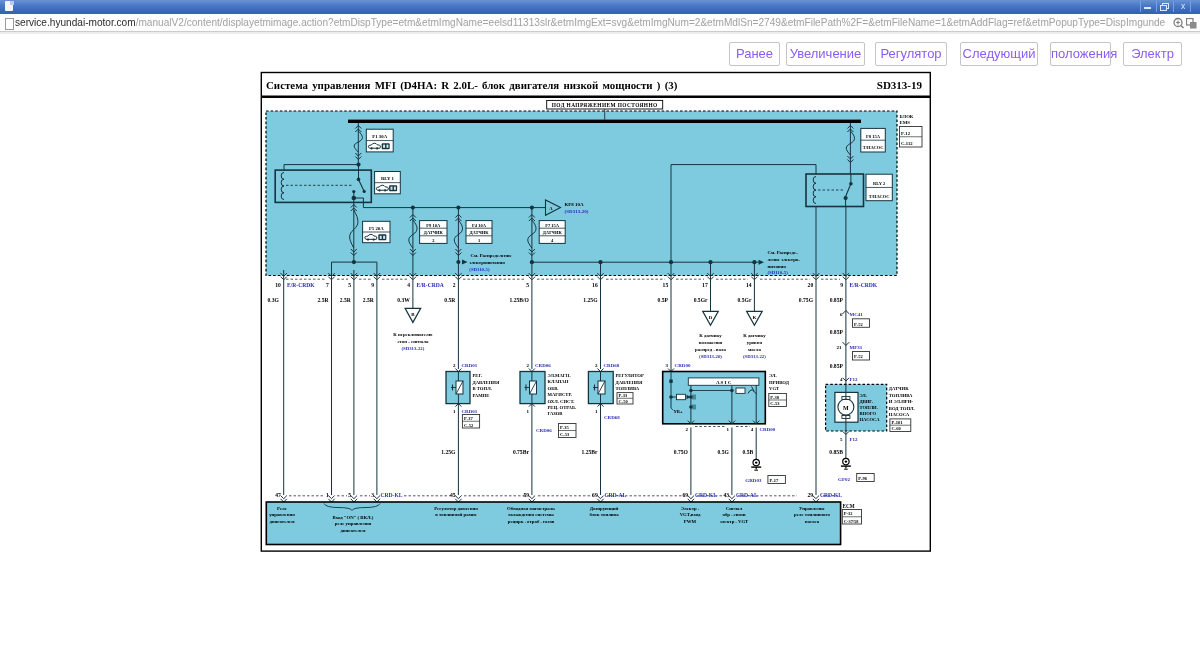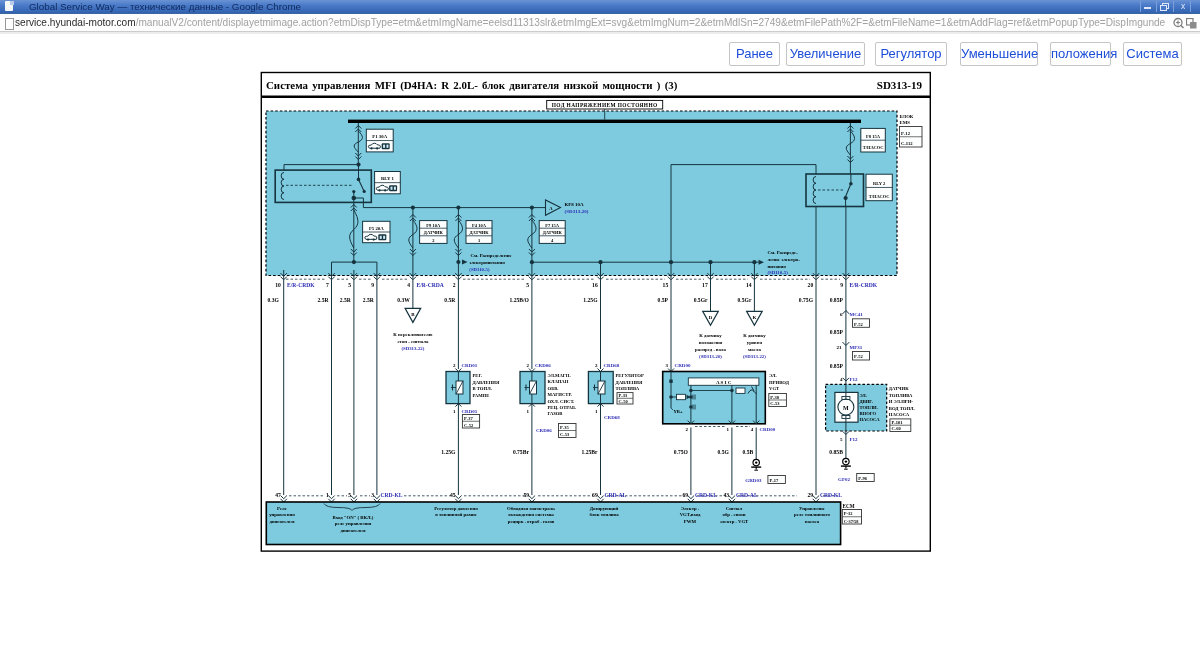--- a/index.html
+++ b/index.html
@@ -1,29 +1,28 @@
 <!DOCTYPE html>
 <html><head>
 <meta charset="utf-8">
 <style>
 html,body{margin:0;padding:0;background:#fff;font-family:"Liberation Sans",sans-serif}
 #page{position:relative;width:1200px;height:658px;overflow:hidden;background:#fff}
 .abs{position:absolute}
-.btn{position:absolute;top:42px;height:22px;border:1px solid #c5c5c5;border-radius:2px;background:#fff;color:#1d4ed8;font-size:13px;text-align:center;line-height:22px;font-family:"Liberation Sans",sans-serif}
+.btn{position:absolute;top:42px;height:22px;border:1px solid #c5c5c5;border-radius:2px;background:#fff;color:#8b5cf6;font-size:13px;text-align:center;line-height:22px;font-family:"Liberation Sans",sans-serif}
 </style>
 </head>
 <body>
 <div id="page">
 
 <div class="abs" style="left:0;top:0;width:1200px;height:13px;background:linear-gradient(#6a93d4 0%,#4a7ac8 40%,#3162b0 100%);border-bottom:1px solid #3b66a0"></div>
 
 <div class="abs" style="left:5px;top:1px;width:8px;height:10px;background:#f4f6f8;border-radius:1px"></div>
 <div class="abs" style="left:10px;top:1px;width:4px;height:4px;background:#b9cdeb"></div>
 
-<div class="abs" style="left:29px;top:1px;width:760px;height:12px;font-size:9.8px;color:#0e2a5e;line-height:11px">Global Service Way — технические данные - Google Chrome</div>
 
 <div class="abs" style="left:1140px;top:0;width:60px;height:13px">
 <div class="abs" style="left:0;top:1px;width:1px;height:11px;background:#7aa0dc"></div>
 <div class="abs" style="left:16px;top:1px;width:1px;height:11px;background:#7aa0dc"></div>
 <div class="abs" style="left:33px;top:1px;width:1px;height:11px;background:#7aa0dc"></div>
 <div class="abs" style="left:50px;top:1px;width:1px;height:11px;background:#7aa0dc"></div>
 <div class="abs" style="left:4px;top:7px;width:7px;height:2px;background:#dfe8f8"></div>
 <div class="abs" style="left:22px;top:3px;width:5px;height:4px;border:1px solid #dfe8f8"></div>
 <div class="abs" style="left:20px;top:5px;width:5px;height:4px;border:1px solid #dfe8f8;background:#4a7ac8"></div>
 <div class="abs" style="left:36px;top:0;width:14px;height:13px;color:#dfe8f8;font-size:8.5px;line-height:12px;text-align:center">x</div>
@@ -45,23 +44,23 @@
 <svg class="abs" style="left:1186px;top:18px" width="11" height="11" viewBox="0 0 11 11">
       <rect x="0.5" y="0.5" width="6.5" height="6.5" fill="none" stroke="#7d7d7d" stroke-width="1.2"></rect>
       <rect x="4" y="4" width="6.5" height="6.5" fill="#8b8b8b"></rect>
     </svg>
 
 <div class="abs" style="left:0;top:32px;width:1200px;height:2px;background:#ececec"></div>
 
 <div class="btn" style="left:729px;width:49px">Ранее</div>
 <div class="btn" style="left:786px;width:77px">Увеличение</div>
 <div class="btn" style="left:875px;width:70px">Регулятор</div>
-<div class="btn" style="left:960px;width:76px">Уменьшение</div>
+<div class="btn" style="left:960px;width:76px">Следующий</div>
 <div class="btn" style="left:1050px;width:59px">положения</div>
-<div class="btn" style="left:1123px;width:57px">Система</div>
+<div class="btn" style="left:1123px;width:57px">Электр</div>
 
 <svg class="abs" style="left:0;top:0" width="1200" height="658" viewBox="0 0 1200 658">
 
 <rect x="261.3" y="72.5" width="669" height="478.6" fill="#ffffff" stroke="#000000" stroke-width="1.4"></rect>
 
 <line x1="261.3" y1="96.8" x2="930.3" y2="96.8" stroke="#000000" stroke-width="2.6"></line>
 
 <text x="266" y="89" font-family="Liberation Serif,serif" font-size="10.9" font-weight="bold" word-spacing="1.5">Система управления MFI (D4HA: R 2.0L- блок двигателя  низкой мощности ) (3)</text>
 
 <text x="922" y="89" font-family="Liberation Serif,serif" font-size="11" font-weight="bold" text-anchor="end" fill="#000000">SD313-19</text>

